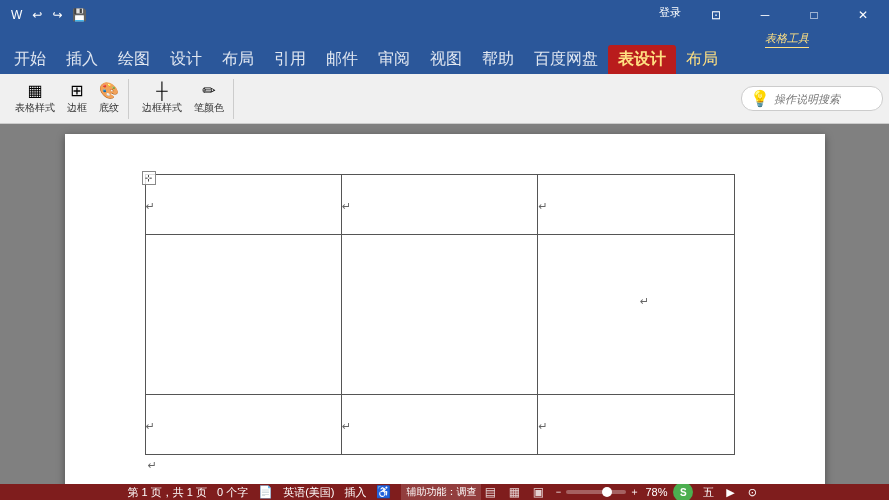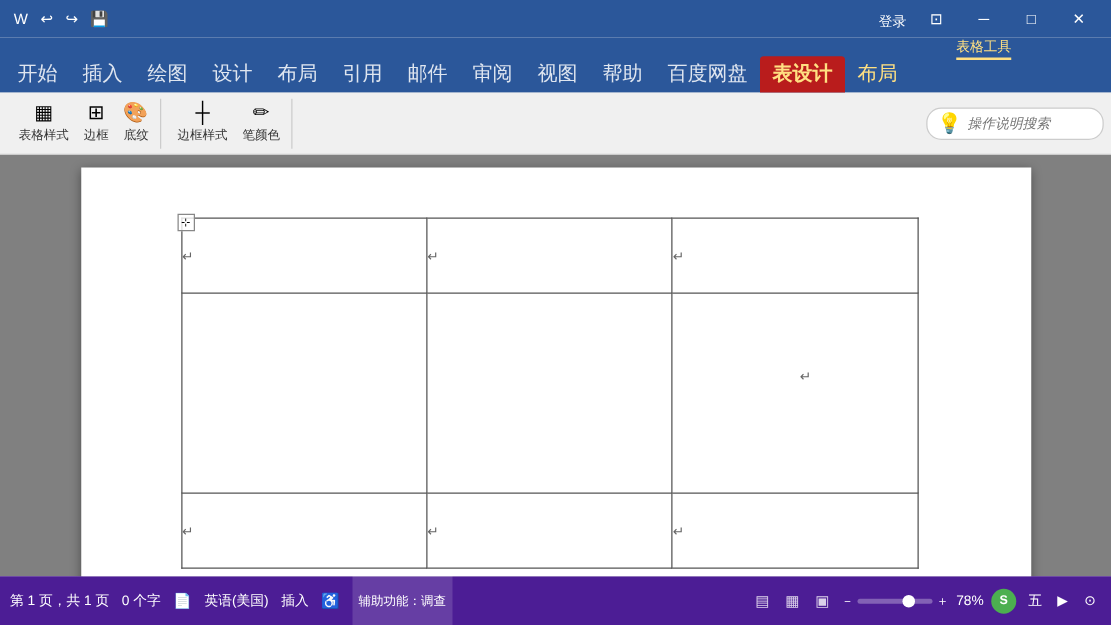--- a/index.html
+++ b/index.html
@@ -33,22 +33,22 @@
       transform: translateX(-50%);
     }
     .tb-btn {
       color: white;
       font-size: 11px;
       cursor: pointer;
       padding: 2px 4px;
     }
     #titlebar-controls {
       display: flex;
-      align-items: flex-end;
-      gap: 2px;
+      align-items: flex-start;
+      gap: 13px;
     }
     .win-btn {
       width: 36px;
       height: 24px;
       display: flex;
       align-items: center;
       justify-content: center;
       color: white;
       font-size: 12px;
       cursor: pointer;
@@ -225,27 +225,27 @@
         -2px 2px 0 #1a3a80,
         4px 4px 6px rgba(0,0,100,0.5);
       line-height: 1.1;
       text-align: center;
       white-space: pre-line;
       letter-spacing: 2px;
     }
 
     
     #statusbar {
-      height: 39px;
-      background: #4c1d95;
+      height: 16px;
+      background: #7f1d1d;
       display: flex;
       align-items: center;
       padding: 0 8px;
       flex-shrink: 0;
-      justify-content: space-between;
+      justify-content: center;
     }
     .status-left {
       display: flex;
       align-items: center;
       gap: 10px;
       color: white;
       font-size: 11px;
     }
     .status-right {
       display: flex;
@@ -340,21 +340,21 @@
   <div id="titlebar-controls">
     <span class="tb-btn">登录</span>
     <span class="win-btn">⊡</span>
     <span class="win-btn">─</span>
     <span class="win-btn">□</span>
     <span class="win-btn close">✕</span>
   </div>
 </div>
 
 <div style="background:#2b579a; display:flex; flex-direction:column; flex-shrink:0;">
-  <div style="display:flex; justify-content:flex-end; padding: 1px 80px 0 0; height:18px; align-items:flex-end;">
+  <div style="display:flex; justify-content:flex-end; padding: 1px 80px 0 0; height:18px; align-items:center;font-style:italic;">
     <span style="color:#ffe082; font-size:11px; border-bottom:2px solid #ffe082; padding-bottom:1px;">表格工具</span>
   </div>
   <div id="ribbon-tabs">
     <div class="rtab">开始</div>
     <div class="rtab">插入</div>
     <div class="rtab">绘图</div>
     <div class="rtab">设计</div>
     <div class="rtab">布局</div>
     <div class="rtab">引用</div>
     <div class="rtab">邮件</div>

